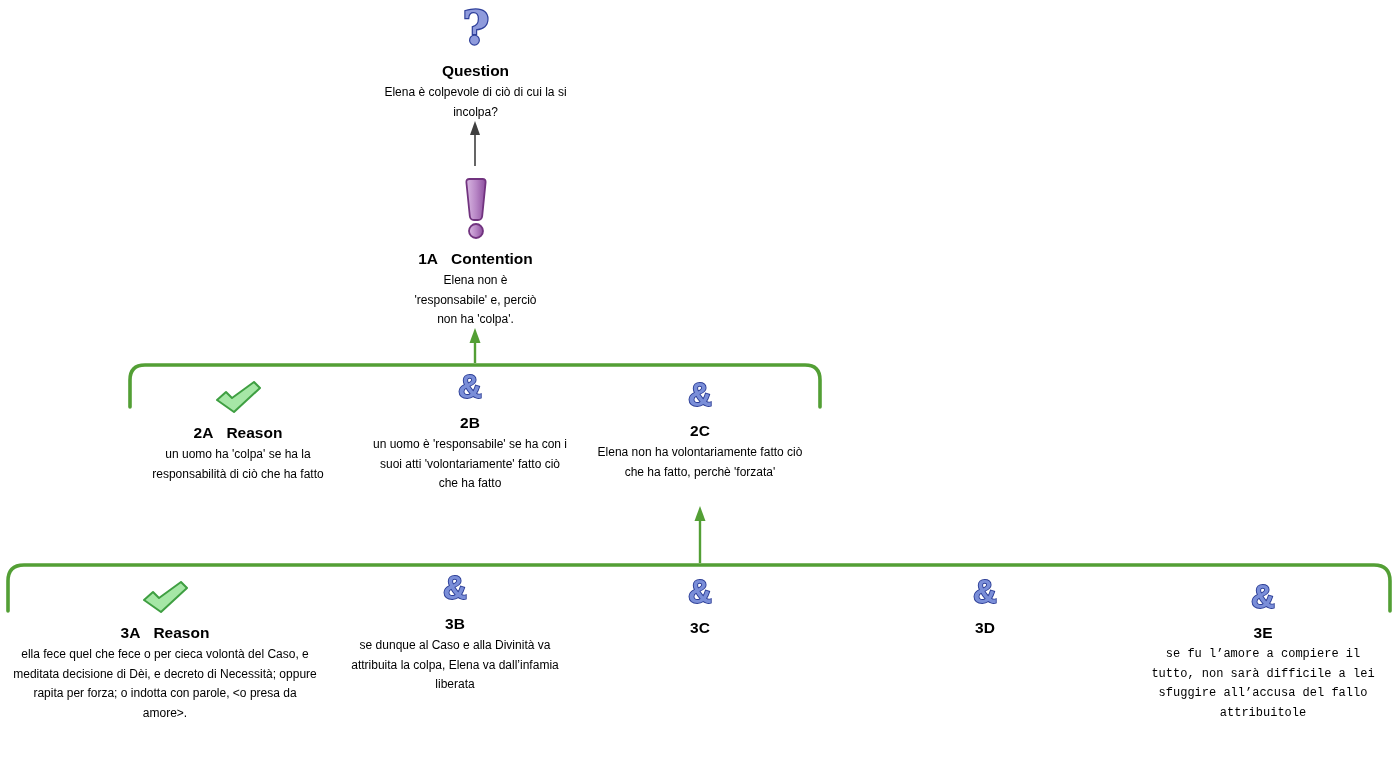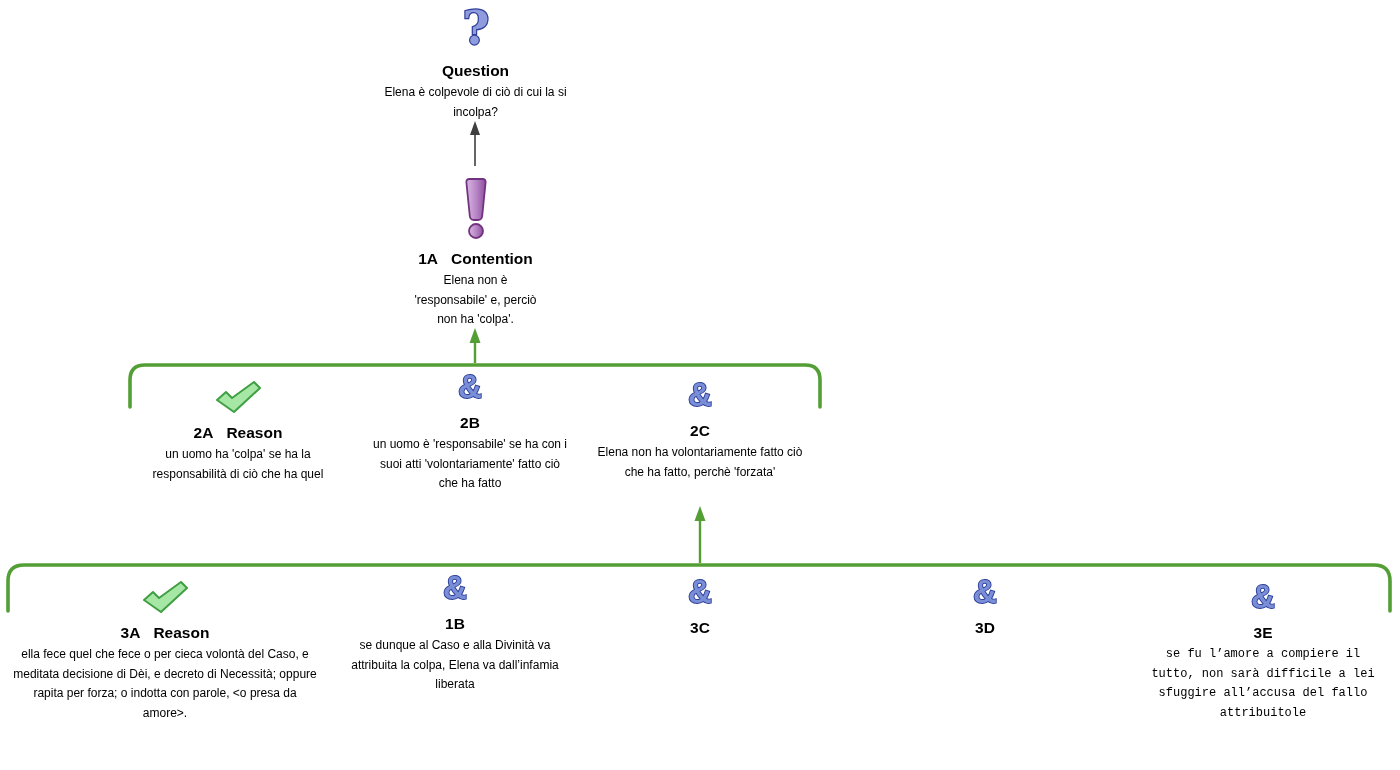--- a/index.html
+++ b/index.html
@@ -83,21 +83,21 @@
   </div>
 
   <div class="node" style="left:128px;top:381px;width:220px;">
     <svg class="icon" width="50" height="33" viewBox="0 0 50 33">
       <path d="M4,19 L13,11 L19,17 L41,1 L47,7 L21,31 Z" fill="#a6e7a6" stroke="#3f9f42" stroke-width="2" stroke-linejoin="round"></path>
     </svg>
     <div class="titleline">
       <span>2A</span>
       <span>Reason</span>
     </div>
-    <div class="bodytext w-2a">un uomo ha 'colpa' se ha la responsabilità di ciò che ha quel</div>
+    <div class="bodytext w-2a">un uomo ha 'colpa' se ha la responsabilità di ciò che ha fatto</div>
   </div>
 
   <div class="node" style="left:365px;top:371px;width:210px;">
     <svg class="icon" width="36" height="33" viewBox="0 0 36 33">
       <text x="18" y="27" text-anchor="middle" class="glyph-amp" font-size="33" fill="#7a8ed8" stroke="#2a3c96" stroke-width="1.8" paint-order="stroke">&amp;</text>
     </svg>
     <div class="titleline">
       <span>2B</span>
     </div>
     <div class="bodytext w-2b">un uomo è 'responsabile' se ha con i suoi atti 'volontariamente' fatto ciò che ha fatto</div>
@@ -122,21 +122,21 @@
       <span>Reason</span>
     </div>
     <div class="bodytext w-3a">ella fece quel che fece o per cieca volontà del Caso, e meditata decisione di Dèi, e decreto di Necessità; oppure rapita per forza; o indotta con parole, &lt;o presa da amore&gt;.</div>
   </div>
 
   <div class="node" style="left:335px;top:572px;width:240px;">
     <svg class="icon" width="36" height="33" viewBox="0 0 36 33">
       <text x="18" y="27" text-anchor="middle" class="glyph-amp" font-size="33" fill="#7a8ed8" stroke="#2a3c96" stroke-width="1.8" paint-order="stroke">&amp;</text>
     </svg>
     <div class="titleline">
-      <span>1B</span>
+      <span>3B</span>
     </div>
     <div class="bodytext w-3b">se dunque al Caso e alla Divinità va attribuita la colpa, Elena va dall’infamia liberata</div>
   </div>
 
   <div class="node" style="left:589px;top:576px;width:222px;">
     <svg class="icon" width="36" height="33" viewBox="0 0 36 33">
       <text x="18" y="27" text-anchor="middle" class="glyph-amp" font-size="33" fill="#7a8ed8" stroke="#2a3c96" stroke-width="1.8" paint-order="stroke">&amp;</text>
     </svg>
     <div class="titleline">
       <span>3C</span>

